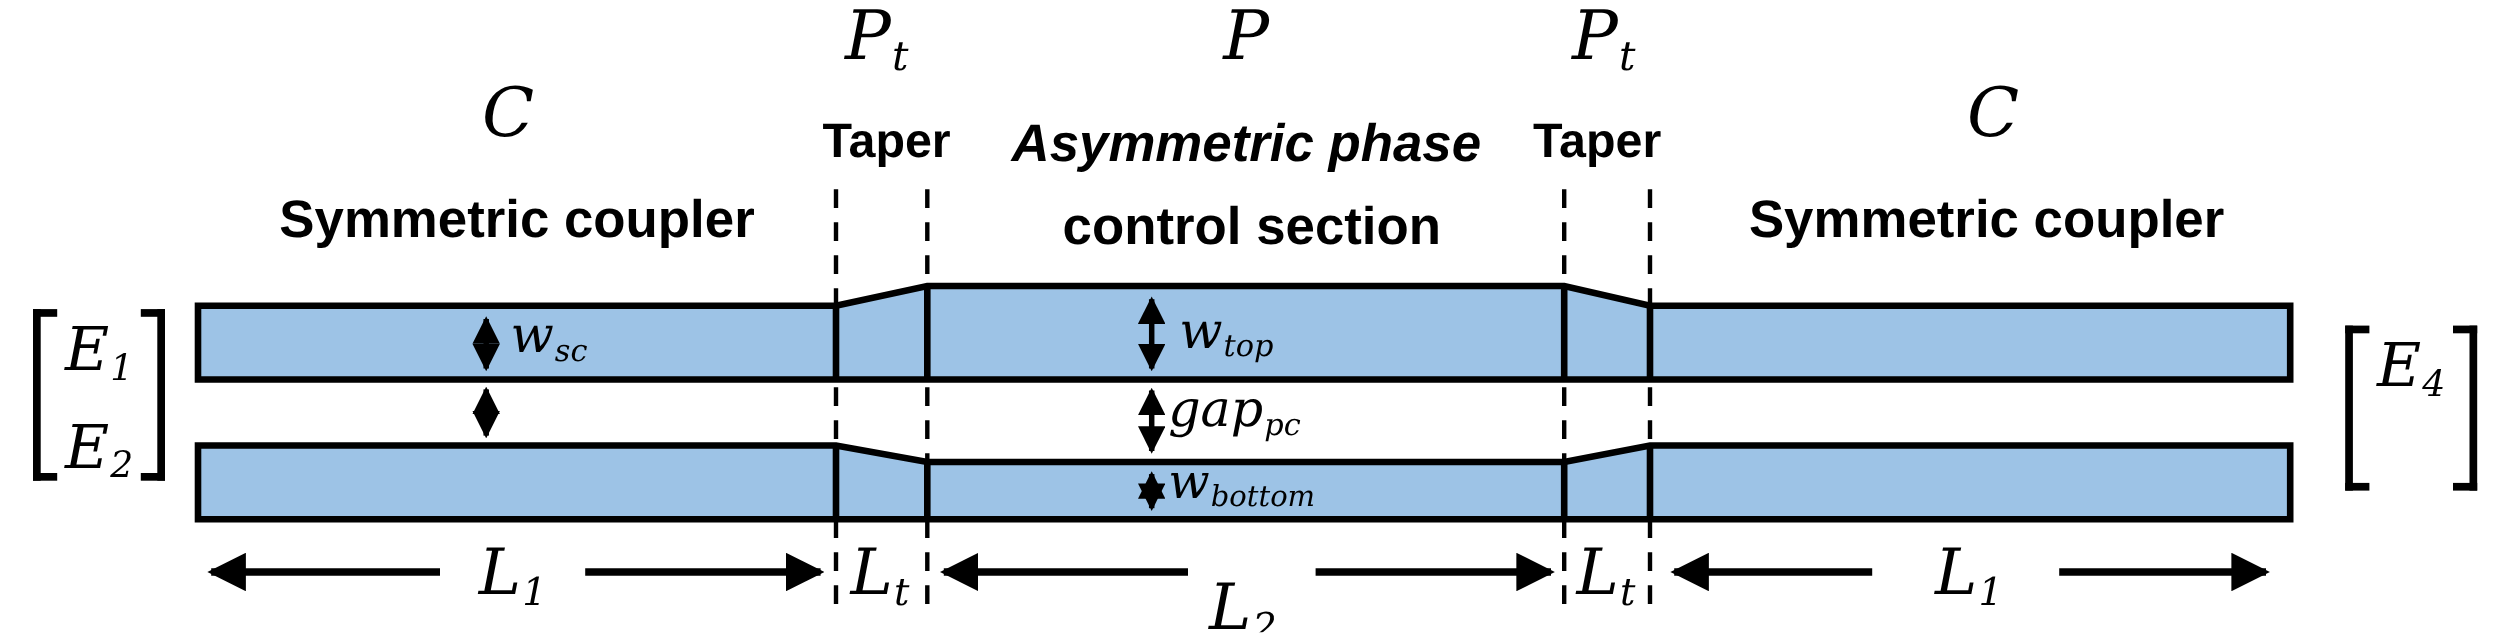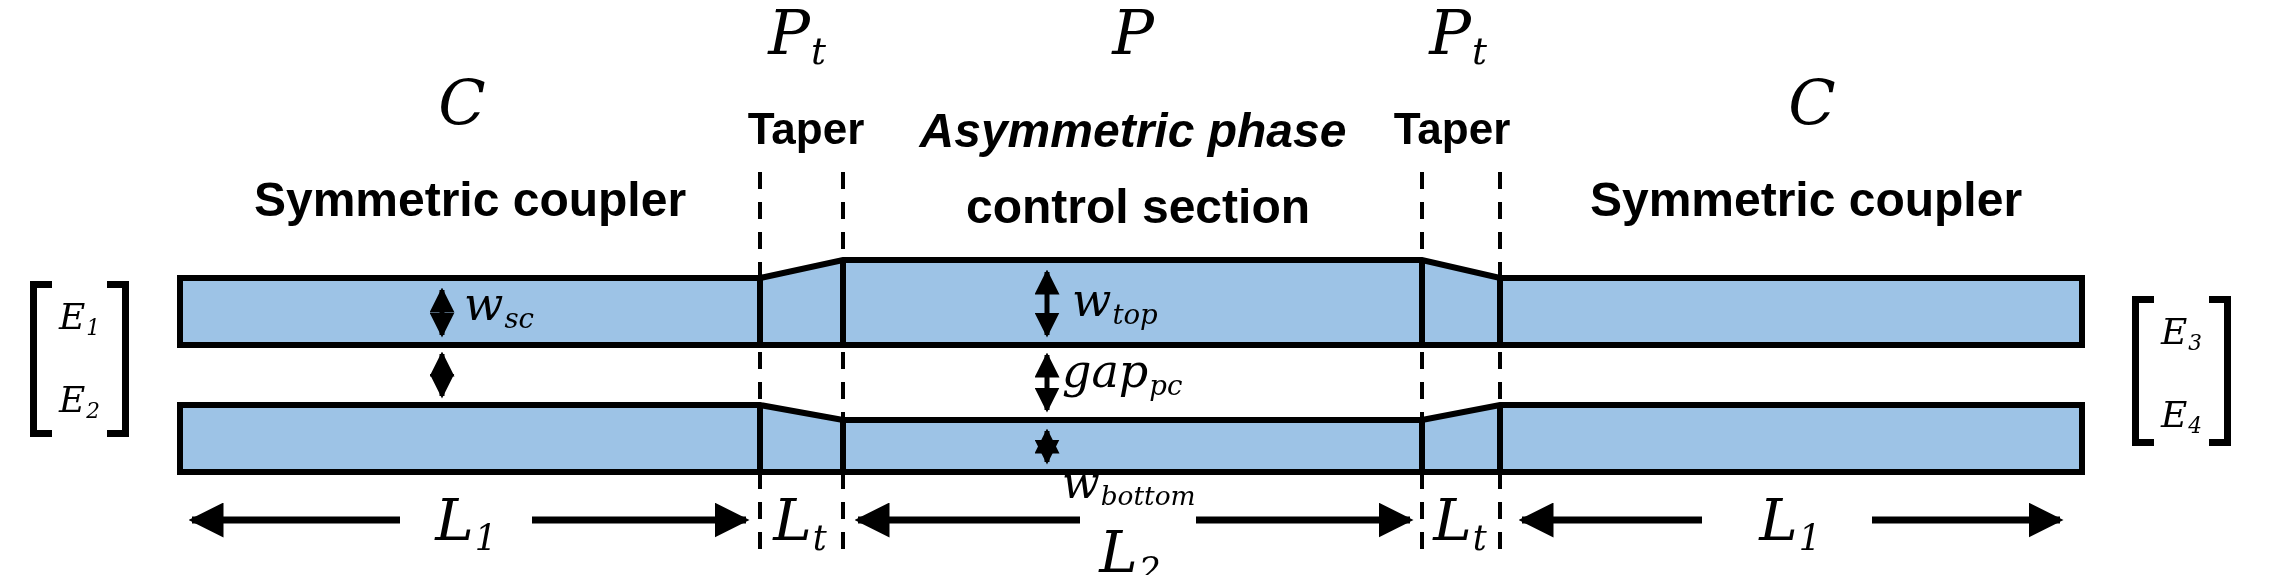--- a/index.html
+++ b/index.html
@@ -8,29 +8,29 @@
     overflow:hidden; font-family:"Liberation Sans", sans-serif; color:#000;
   }
   #shapes { position:absolute; left:0; top:0; }
   .t { position:absolute; white-space:nowrap; color:#000; }
   .ctr { transform:translateX(-50%); }
   .math { font-family:"DejaVu Serif","Liberation Serif",serif; font-style:italic; font-weight:400; }
   .sym { font-size:62px; line-height:1; }
   .name { font-family:"Liberation Sans",sans-serif; font-weight:700; font-size:48px; line-height:1.05; letter-spacing:0px; }
   .tapername { font-size:44px;margin-top:12px; }
   .dim { font-size:46px; line-height:1; }
-  .dimsmall { font-size:44px;margin-top:44px; }
+  .dimsmall { font-size:44px; }
   .len { font-size:58px; line-height:1; }
   .sub { font-size:0.6em; vertical-align:-0.28em; margin-left:1px; }
   .matrix { position:absolute; display:flex; align-items:stretch; }
   .bkt { width:15px; flex:0 0 auto; }
   .bl { border-left:7px solid #000; border-top:7px solid #000; border-bottom:7px solid #000; }
   .br { border-right:7px solid #000; border-top:7px solid #000; border-bottom:7px solid #000; }
   .mcol { display:flex; flex-direction:column; justify-content:space-between; padding:0 7px; }
-  .mrow { font-size:36px; line-height:72px; }
+  .mrow { font-size:55px; line-height:72px; }
 </style>
 </head>
 <body>
 
 <div id="stage">
 
   <svg id="shapes" width="2279" height="575" viewBox="0 0 2279 575">
     <defs>
       <marker id="ah" viewBox="0 0 6 6" refX="5.4" refY="3" markerWidth="5" markerHeight="5" orient="auto-start-reverse" markerUnits="strokeWidth">
         <path d="M0 0 L6 3 L0 6 Z" fill="#000"></path>
@@ -97,21 +97,20 @@
     <div class="mcol">
       <div class="mrow math"><span>E</span><span class="sub">1</span></div>
       <div class="mrow math"><span>E</span><span class="sub">2</span></div>
     </div>
     <div class="bkt br"></div>
   </div>
 
   <div class="matrix" style="left:2132px; top:296px; height:150px;">
     <div class="bkt bl"></div>
     <div class="mcol">
-      <div class="mrow math"><span>E</span><span class="sub">3</span></div>
       <div class="mrow math"><span>E</span><span class="sub">4</span></div>
     </div>
     <div class="bkt br"></div>
   </div>
 
   <div class="t math dim" style="left:464px; top:281px;"><span>w</span><span class="sub">sc</span></div>
   <div class="t math dim" style="left:1072px; top:277px;"><span>w</span><span class="sub">top</span></div>
   <div class="t math dim" style="left:1062px; top:348px;"><span>gap</span><span class="sub">pc</span></div>
   <div class="t math dim dimsmall" style="left:1062px; top:417px;"><span>w</span><span class="sub">bottom</span></div>
 

